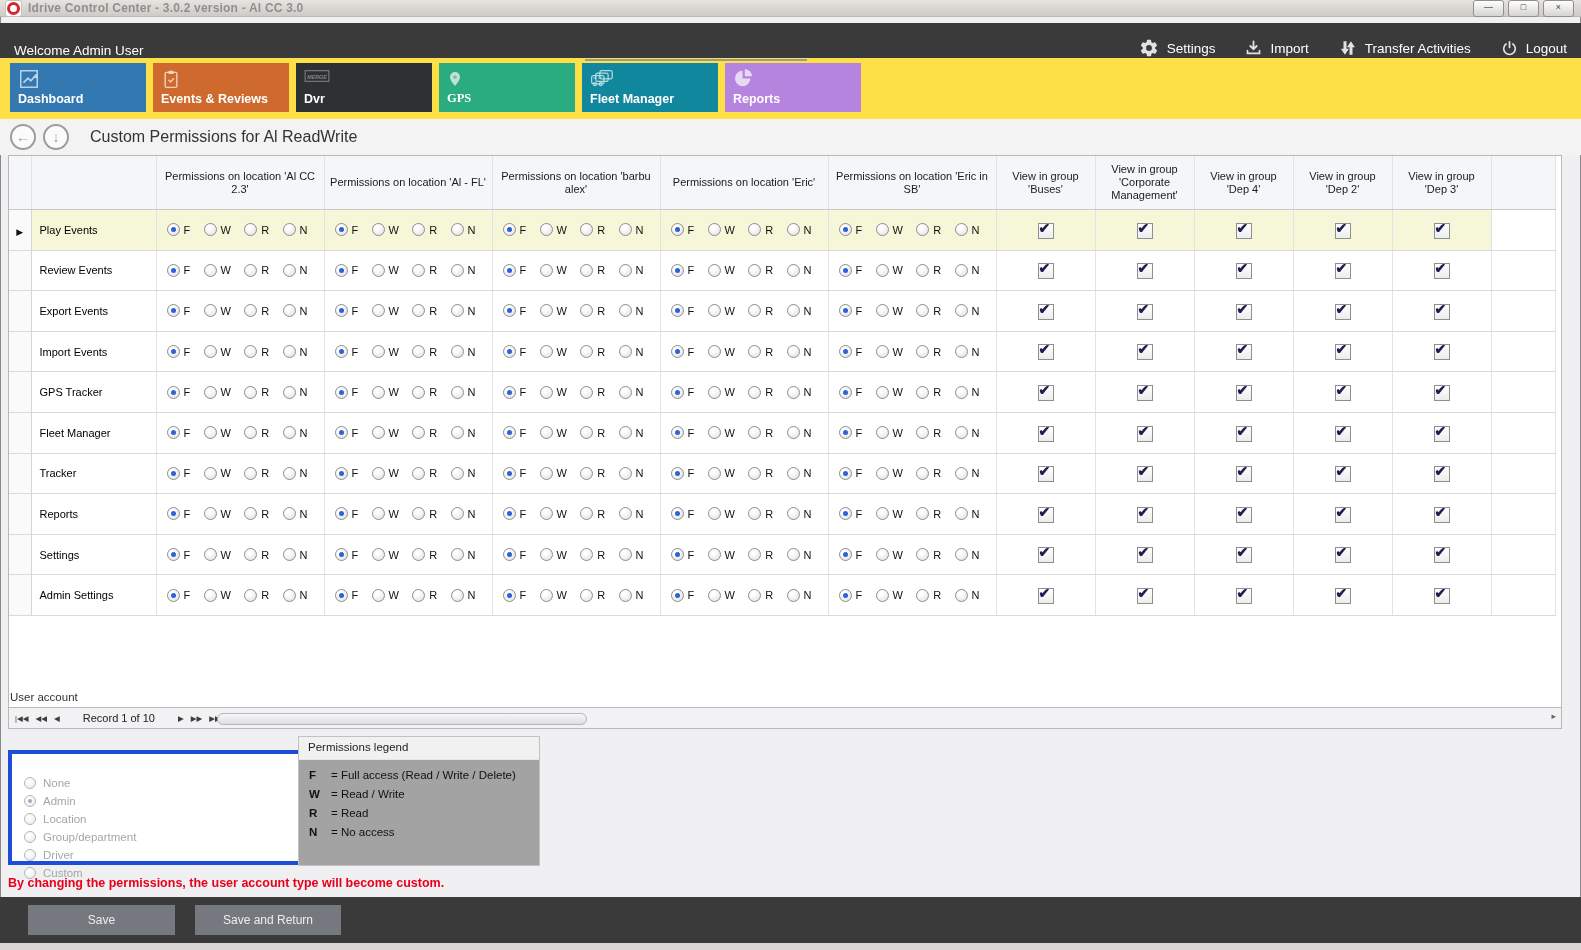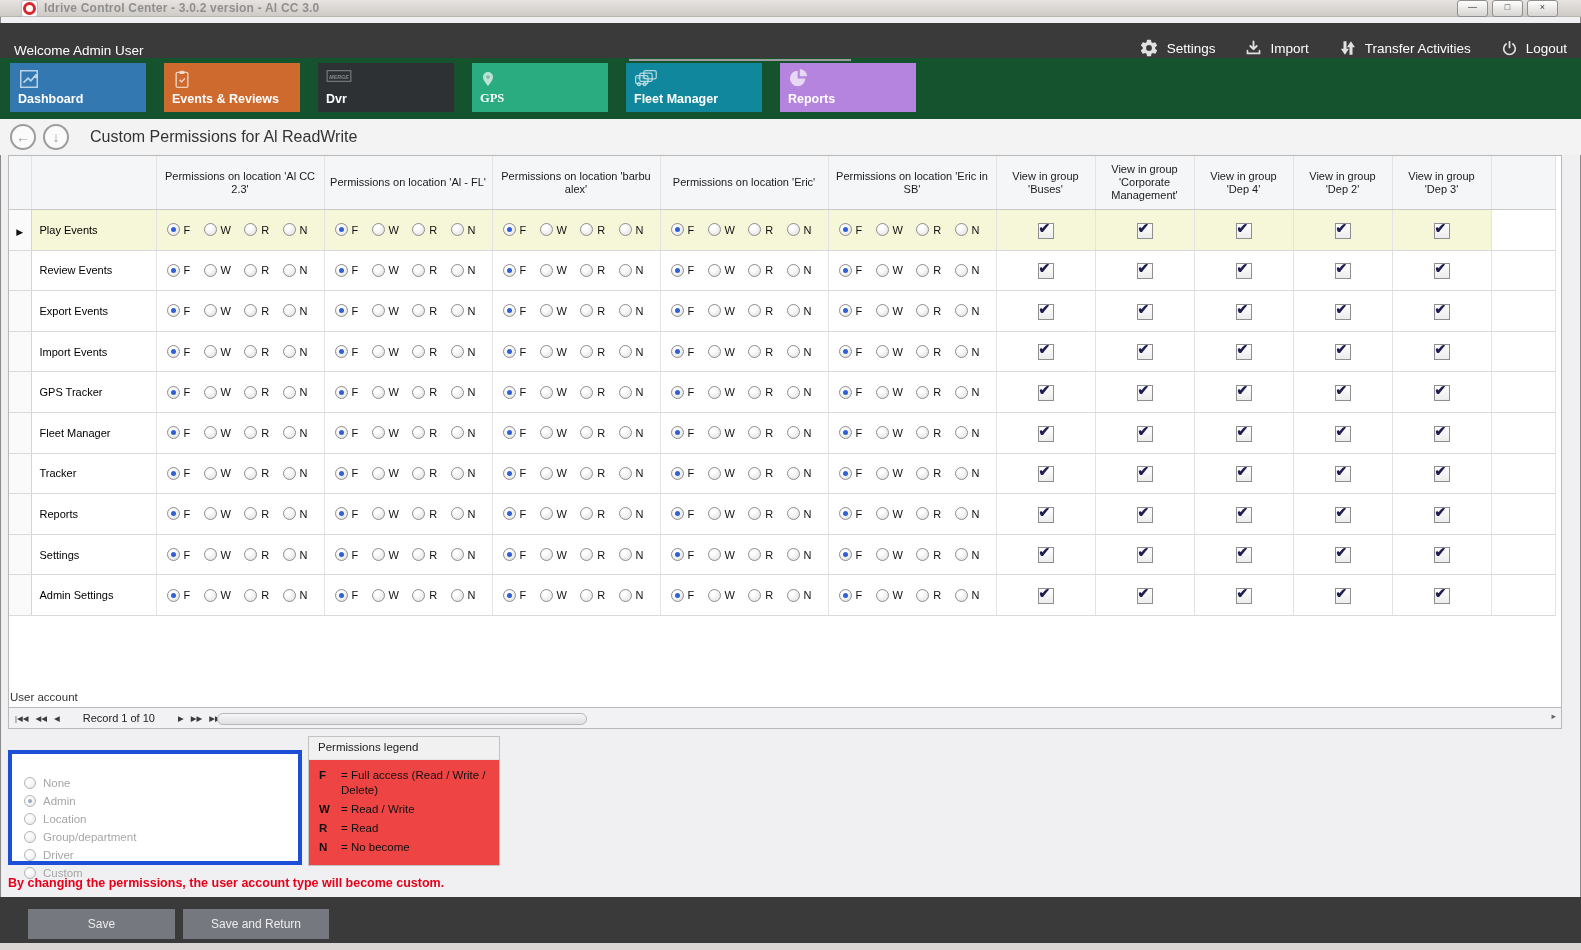--- a/index.html
+++ b/index.html
@@ -4,39 +4,39 @@
 <style>
   html,body{margin:0;padding:0}
   body{
     width:1581px;height:950px;position:relative;overflow:hidden;
     font-family:"Liberation Sans",sans-serif;background:#f0eff1;
     outline:1px solid #8a8a8a;outline-offset:-1px;
   }
   
   .titlebar{position:absolute;left:0;top:0;width:100%;height:17px;
     background:linear-gradient(#e6e3e0,#cecbc7);display:flex;align-items:center;
-    padding:0 21px;box-sizing:border-box;border-bottom:1px solid #b9b6b2}
+    padding:0 5px;box-sizing:border-box;border-bottom:1px solid #b9b6b2}
   .app-logo{width:15px;height:15px;background:#fff;border:1px solid #c2c2c2;border-radius:3px;
     display:flex;align-items:center;justify-content:center}
   .app-logo .ring{width:7px;height:7px;border:3px solid #d9252c;border-radius:50%}
   .title{color:#8f8f8f;font-weight:bold;font-size:12px;margin-left:6px;letter-spacing:.2px}
   .winbtns{margin-left:auto;display:flex;gap:4px;padding-right:2px}
   .wbtn{width:29px;height:15px;border:1px solid #8f8f8f;border-radius:3px;
     background:linear-gradient(#ffffff,#d6d4d1);font-size:9px;line-height:13px;
     text-align:center;color:#3c3c3c;cursor:default}
   
   .toolbar{position:absolute;left:0;top:23px;width:100%;height:35px;background:#3a3a3a;
     display:flex;align-items:flex-end;padding:0 14px;box-sizing:border-box;color:#fff}
   .welcome{font-size:13.5px}
   .actions{margin-left:auto;display:flex;align-items:center;gap:30px}
   .action{display:flex;align-items:center;gap:8px;font-size:13.5px;cursor:pointer}
   .action svg{display:block}
   
-  .tabsrow{position:absolute;left:0;top:58px;width:100%;height:61px;background:#14532d;
-    display:flex;align-items:flex-start;padding:5px 0 0 10px;gap:18px;box-sizing:border-box}
+  .tabsrow{position:absolute;left:0;top:58px;width:100%;height:61px;background:#fde047;
+    display:flex;align-items:flex-start;padding:5px 0 0 10px;gap:7px;box-sizing:border-box}
   .tile{width:136px;height:49px;position:relative;color:#fff;cursor:pointer}
   .tile-icon{position:absolute;left:8px;top:5px;width:24px;height:22px;opacity:.8}
   .tile-label{position:absolute;left:8px;bottom:6px;font-weight:bold;font-size:12.5px;white-space:nowrap}
   .tile.selected::before{content:'';position:absolute;left:3px;top:-4px;width:222px;height:2px;background:#9b9b9b}
   
   .breadcrumb{position:absolute;left:0;top:119px;width:100%;height:36px;background:#f4f3f4;
     display:flex;align-items:center;padding-left:10px;box-sizing:border-box;gap:7px}
   .circ{width:22px;height:22px;border:2px solid #9c9c9c;border-radius:50%;color:#9c9c9c;
     font-size:14px;display:flex;align-items:center;justify-content:center;background:#fbfbfb;cursor:pointer}
   .bc-title{font-size:16px;color:#333;margin-left:14px}
@@ -77,30 +77,30 @@
   .hs-arrow{font-size:9px;color:#666;cursor:pointer}
   .hs-right{position:absolute;right:5px;top:3px}
   
   .user-label{position:absolute;left:10px;top:691px;font-size:11.5px;color:#333}
   .user-box{position:absolute;left:8px;top:750px;width:294px;height:115px;border:4px solid #1d4ed8;
     background:#fff;box-sizing:border-box;padding:20px 0 0 12px}
   .uopt{display:flex;align-items:center;gap:7px;height:18px;color:#a6a6a6;font-size:11.5px;cursor:default}
   .uradio{width:12px;height:12px;border:1px solid #b5b5b5;border-radius:50%;position:relative;
     background:radial-gradient(circle at 35% 30%,#fdfdfd 20%,#e6e6e6);box-sizing:border-box;flex:0 0 auto}
   .uradio.on::after{content:'';position:absolute;inset:3px;border-radius:50%;background:#9dabc4}
-  .legend-box{position:absolute;left:308px;top:736px;width:192px;height:130px;border:1px solid #c2c2c2;
-    background:#ef4444;box-sizing:border-box}
+  .legend-box{position:absolute;left:298px;top:736px;width:242px;height:130px;border:1px solid #c2c2c2;
+    background:#a3a3a3;box-sizing:border-box}
   .legend-title{font-size:11.5px;color:#222;padding:4px 9px 6px;background:#f1f1f2;border-bottom:1px solid #e6e6e6}
   .legend-rows{padding:6px 0 0}
   .legend-row{display:flex;padding:2px 10px;font-size:11.5px;color:#111;line-height:15px}
   .legend-key{font-weight:bold;width:22px;flex:0 0 auto}
   .warning{position:absolute;left:8px;top:876px;color:#e8001b;font-weight:bold;font-size:12.5px}
   
-  .footer{position:absolute;left:0;top:897px;width:100%;height:53px;background:#3a3a3a;
-    display:flex;align-items:center;padding-left:28px;gap:8px;box-sizing:border-box}
+  .footer{position:absolute;left:0;top:897px;width:100%;height:46px;background:#3a3a3a;
+    display:flex;align-items:center;padding-left:28px;gap:20px;box-sizing:border-box}
   .btn{width:147px;height:30px;background:#75787f;color:#ededed;font-size:12px;
     display:flex;align-items:center;justify-content:center;cursor:pointer}
   .bottomstrip{position:absolute;left:0;top:943px;width:100%;height:7px;background:#d9d6d3}
 </style>
 </head>
 <body>
 
 <div class="titlebar">
   <span class="app-logo">
       <span class="ring"></span>
@@ -1407,21 +1407,21 @@
       <div class="legend-row">
         <span class="legend-key">W</span>
         <span>= Read / Write</span>
       </div>
       <div class="legend-row">
         <span class="legend-key">R</span>
         <span>= Read</span>
       </div>
       <div class="legend-row">
         <span class="legend-key">N</span>
-        <span>= No become</span>
+        <span>= No access</span>
       </div>
     </div>
 </div>
 
 <div class="warning">By changing the permissions, the user account type will become custom.</div>
 
 <div class="footer">
   <div class="btn">Save</div>
   <div class="btn" style="width:146px">Save and Return</div>
 </div>

